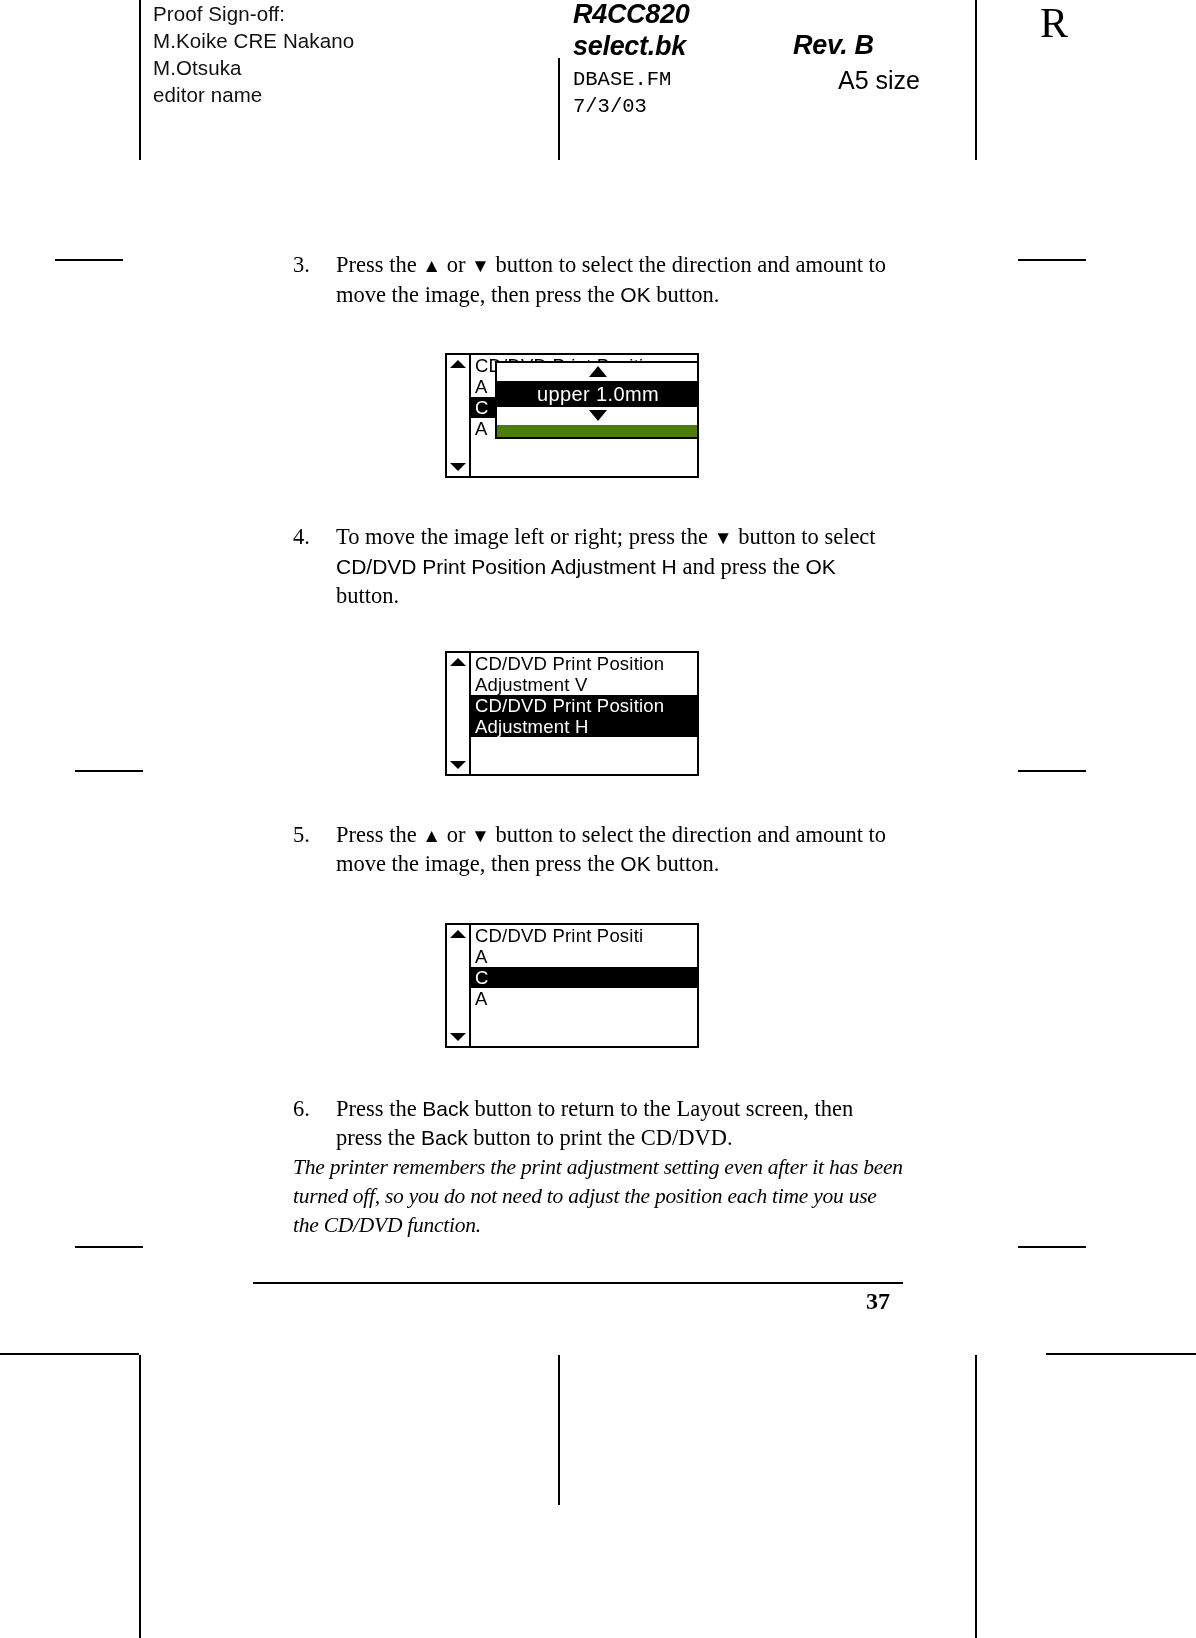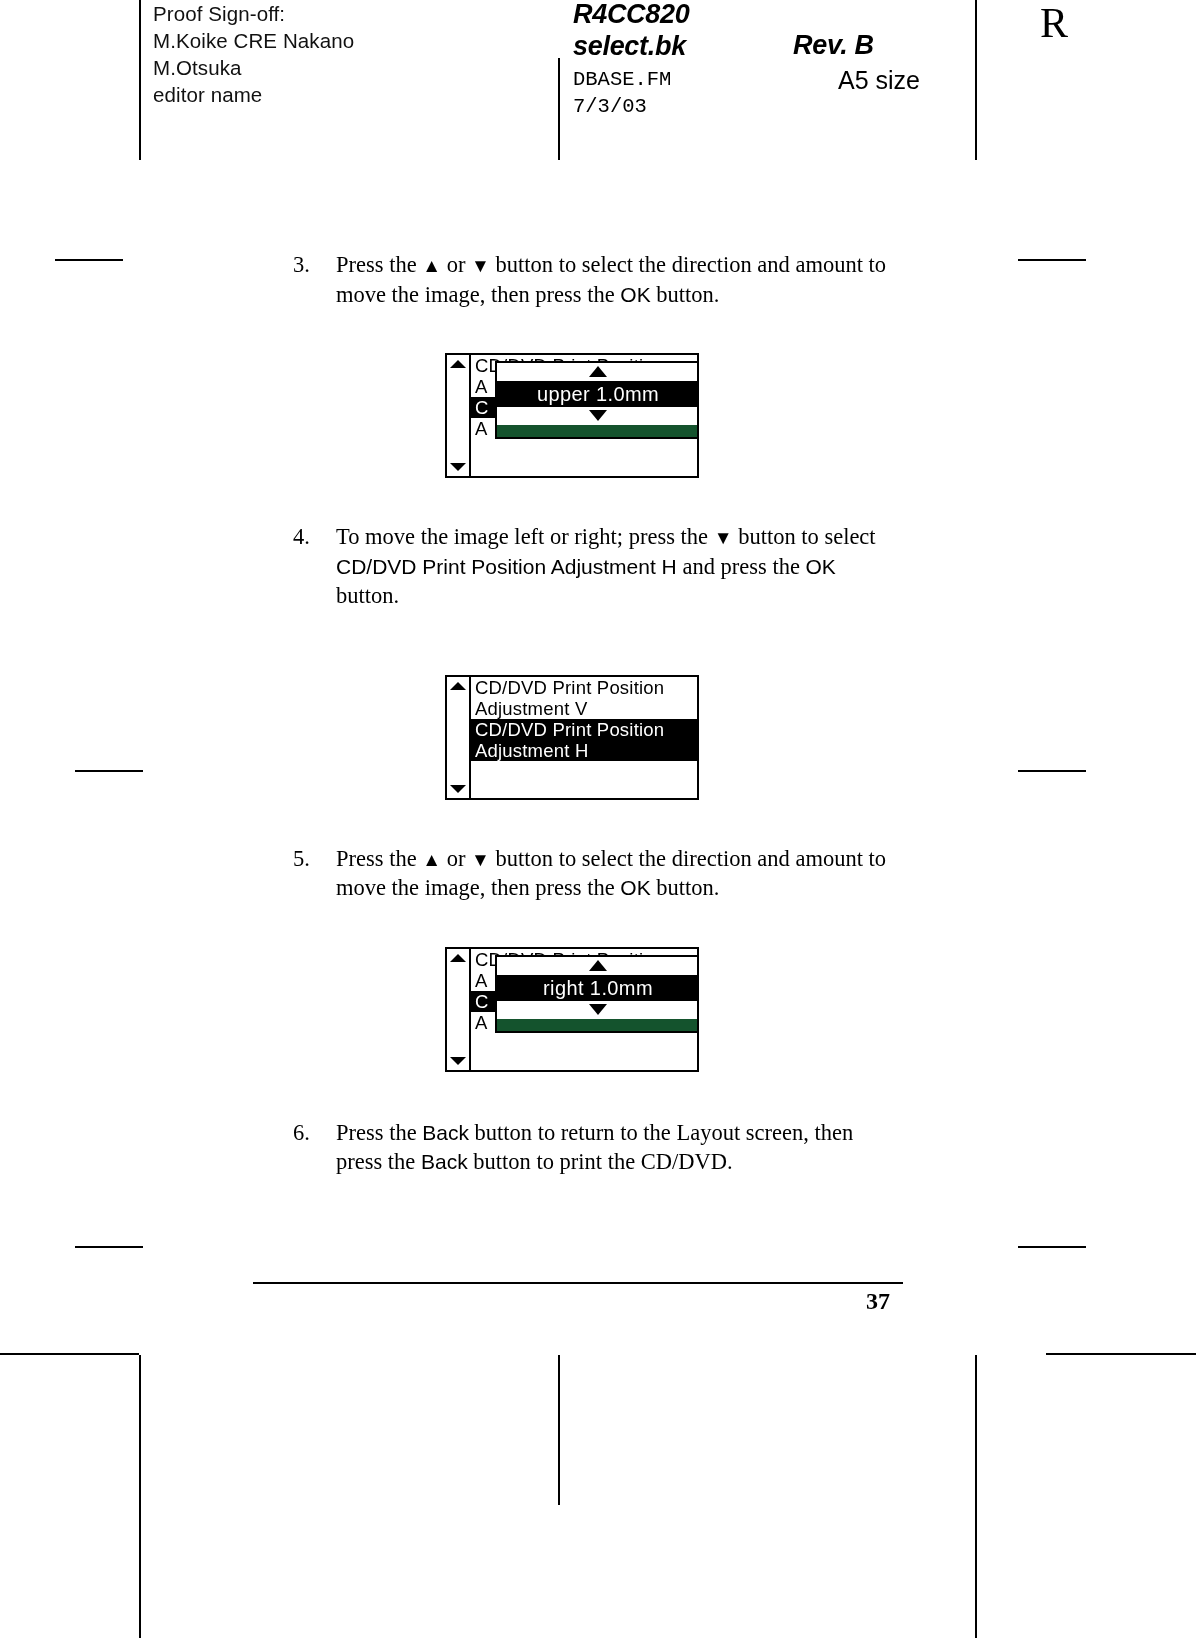--- a/index.html
+++ b/index.html
@@ -170,21 +170,21 @@
     line-height: 21px;
     padding-left: 4px;
     letter-spacing: 0.2px;
     white-space: nowrap;
   }
   .lcd-line.sel { background: #000; color: #fff; }
 
   
   .lcd-popup {
     position: absolute;
-    background: #14532d;
+    background: #4d7c0f;
     border: 2px solid #000;
     box-sizing: border-box;
   }
   .popup-arrow-row {
     height: 18px;
     position: relative;
     background: #fff;
   }
   .popup-arrow-row .pa {
     position: absolute;
@@ -304,21 +304,21 @@
     </div>
   </div>
 
   <div class="step" style="margin-top:44px;">
     <span class="num">4.</span>
     <span>
       <span>To move the image left or right; press the </span><span class="tri">▼</span><span> button to select </span><span class="ui">CD/DVD Print Position Adjustment H</span><span> and press the </span><span class="ui">OK</span><span> button.</span>
     </span>
   </div>
 
-  <div class="lcd-wrap" style="margin:64px 0 0 152px;">
+  <div class="lcd-wrap" style="margin:40px 0 0 152px;">
     <div class="lcd" style="width:254px; height:125px;">
       <div class="lcd-scroll">
         <div class="arw arw-up"></div>
         <div class="arw arw-dn"></div>
       </div>
       <div class="lcd-body">
         <div class="lcd-line">CD/DVD Print Position</div>
         <div class="lcd-line">Adjustment V</div>
         <div class="lcd-line sel">CD/DVD Print Position</div>
         <div class="lcd-line sel">Adjustment H</div>
@@ -338,36 +338,28 @@
       <div class="lcd-scroll">
         <div class="arw arw-up"></div>
         <div class="arw arw-dn"></div>
       </div>
       <div class="lcd-body">
         <div class="lcd-line">CD/DVD Print Positi</div>
         <div class="lcd-line">A</div>
         <div class="lcd-line sel">C</div>
         <div class="lcd-line">A</div>
       </div>
-      <div class="lcd-popup" style="left:48px; top:6px; right:-4px; height:78px;">
-        <div class="popup-arrow-row">
-          <div class="pa pa-up"></div>
-        </div>
-        <div class="popup-value">right 1.0mm</div>
-        <div class="popup-arrow-row">
-          <div class="pa pa-dn"></div>
-        </div>
-      </div>
     </div>
   </div>
 
   <div class="step" style="margin-top:46px;">
     <span class="num">6.</span>
     <span>
       <span>Press the </span><span class="ui">Back</span><span> button to return to the Layout screen, then press the </span><span class="ui">Back</span><span> button to print the CD/DVD.</span>
     </span>
   </div>
 
+  <div class="note-body">The printer remembers the print adjustment setting even after it has been turned off, so you do not need to adjust the position each time you use the CD/DVD function.</div>
 
 </div>
 
 <div class="footer-rule"></div>
 <div class="page-num">37</div>
 
 </body></html>

